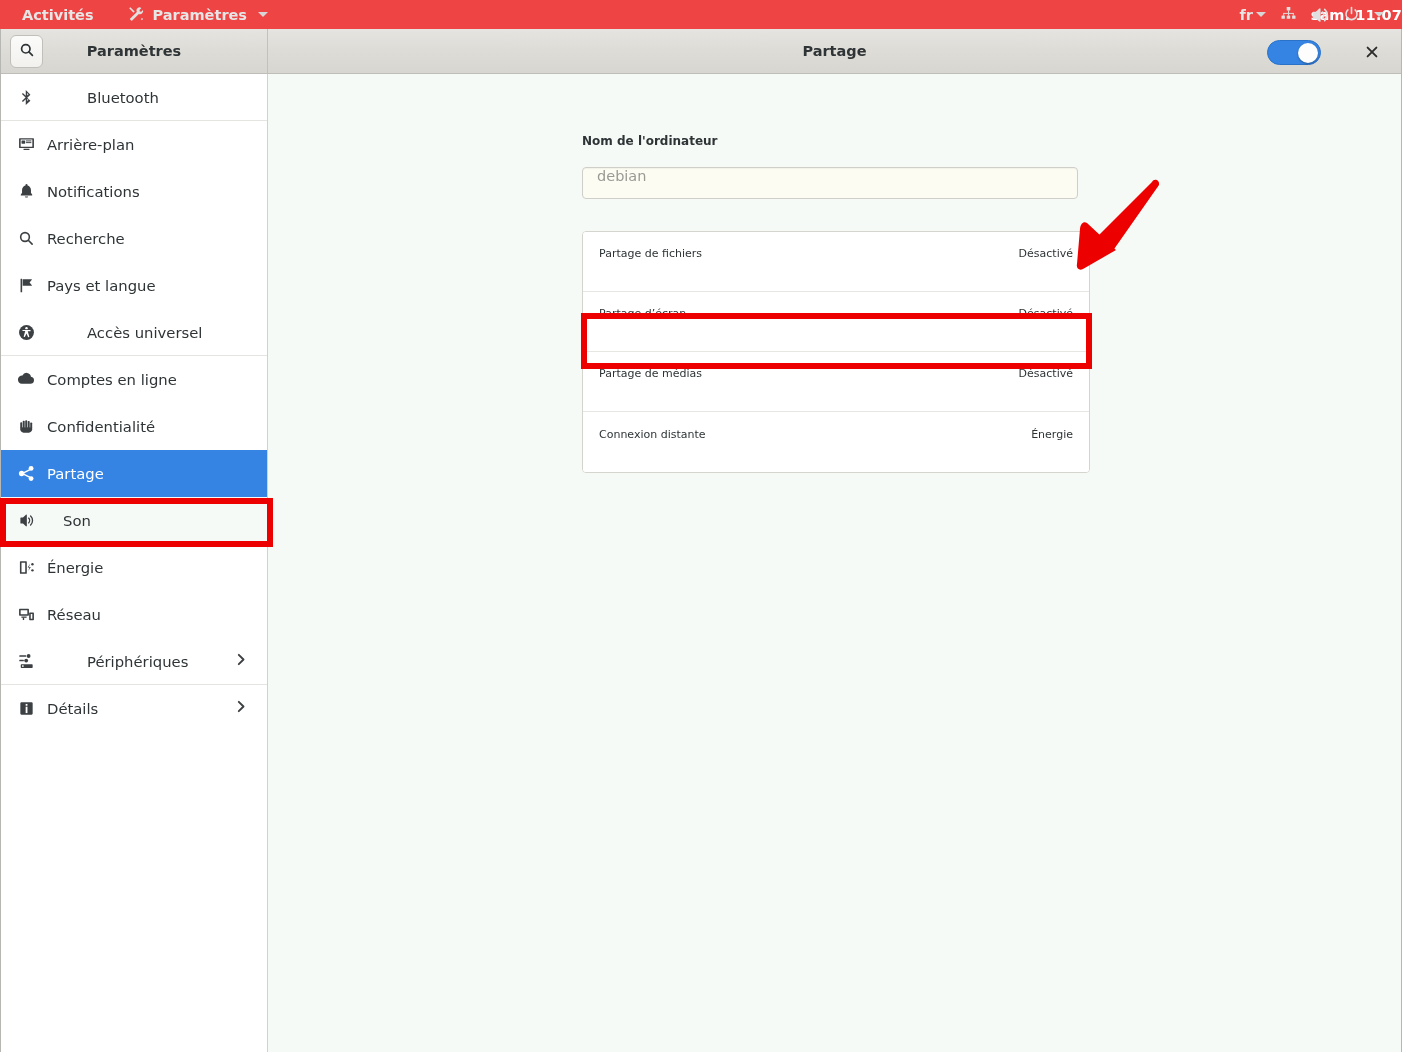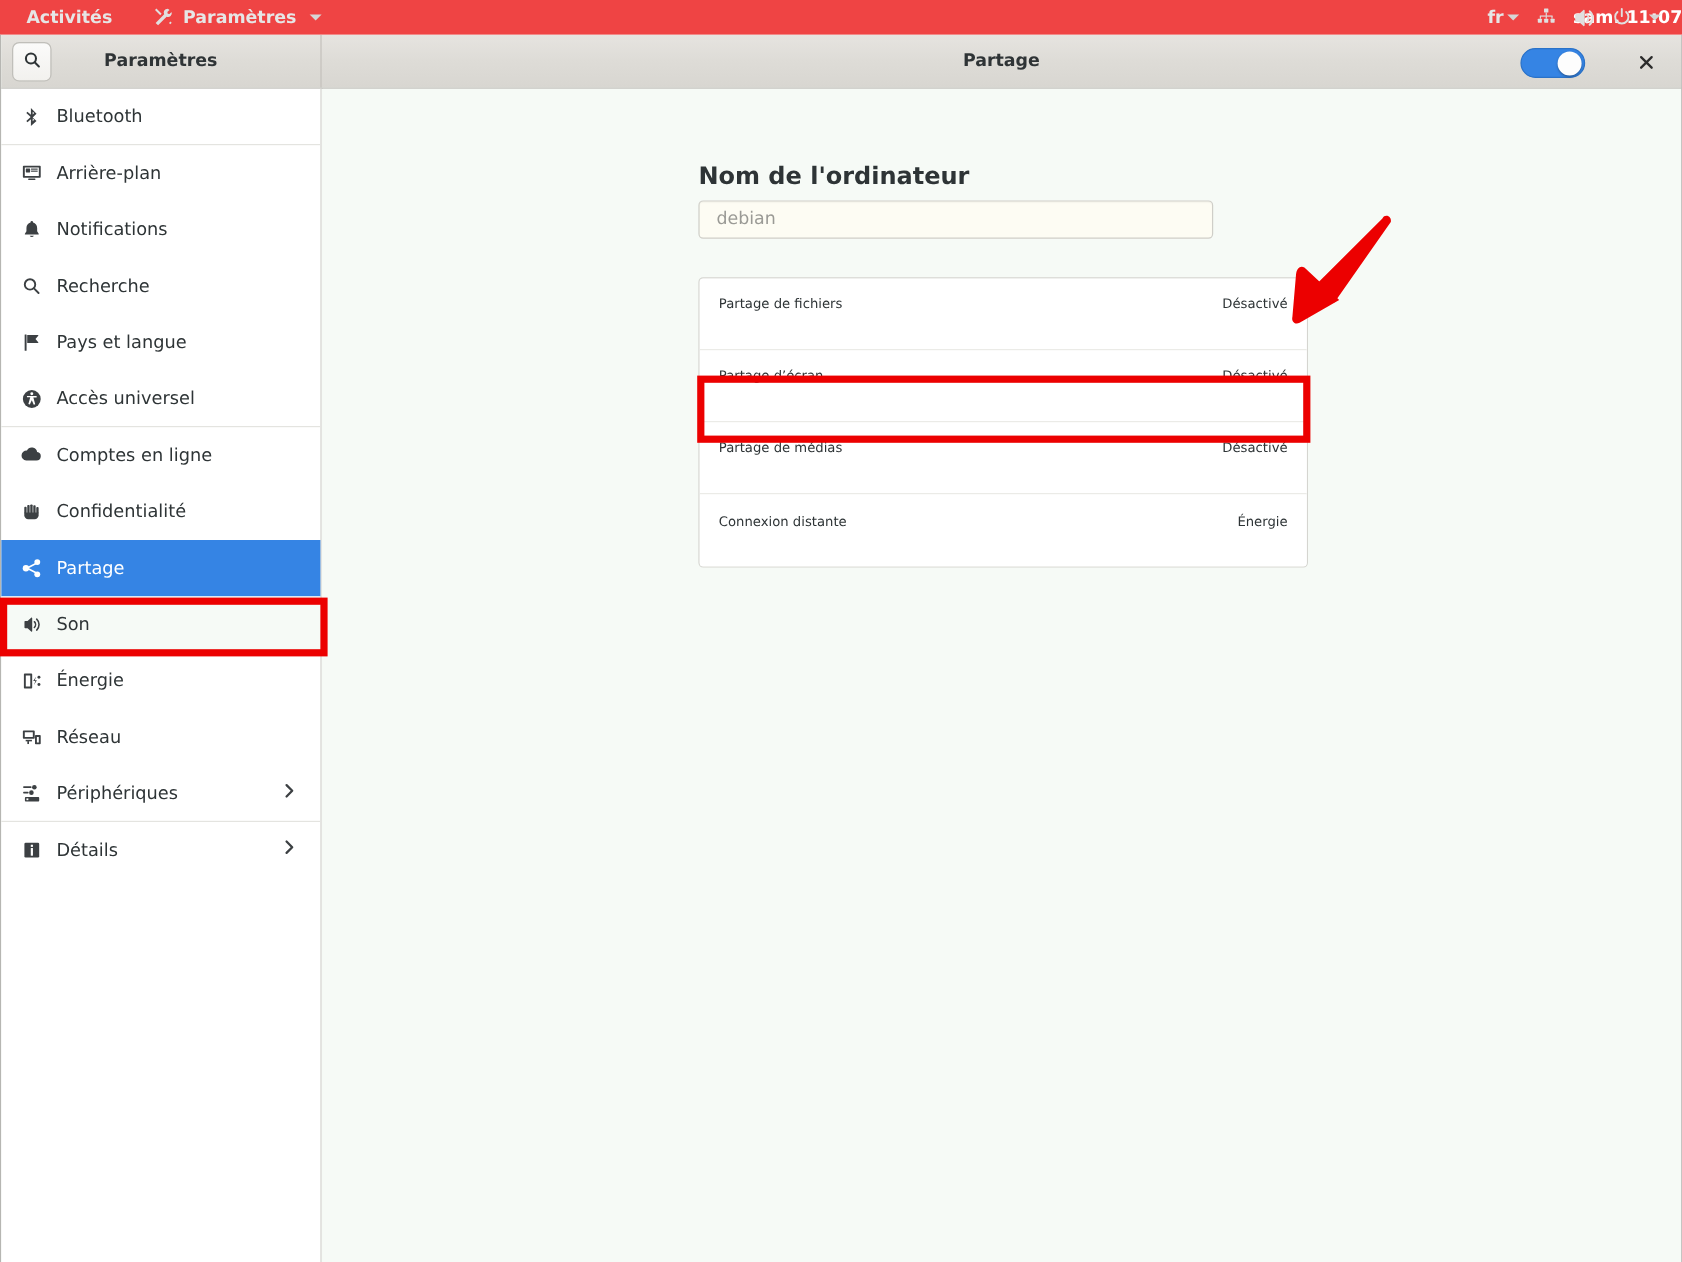--- a/index.html
+++ b/index.html
@@ -93,35 +93,35 @@
   }
   .side-row {
     position: relative; height: 47px;
     display: flex; align-items: center; padding-left: 12px;
     font-size: 14.8px; color: #2e3436;
     border-bottom: 1px solid transparent;
   }
   .side-row .si { width: 26px; display: flex; align-items: center; justify-content: center; flex: none; }
   .side-row .slabel { margin-left: 8px; }
   .side-row .chev { position: absolute; right: 18px; top: 50%; transform: translateY(-50%); }
-  .side-row.sep { border-bottom: 1px solid #e4e4e0; }
-  .side-row.hover { background: #f6faf6; }
+  .side-row.sep { border-bottom: 1px solid #e4e4e0; gap: 40px; }
+  .side-row.hover { background: #f6faf6; gap: 16px; }
   .side-row.selected { background: #3584e4; color: #ffffff; }
   .side-row.selected .si svg { fill: #ffffff; }
 
   
   .content { position: absolute; left: 268px; top: 45px; right: 0; bottom: 0; background: #f6faf6; }
   .c-label {
     position: absolute; left: 313px; top: 60px;
-    font-size: 20px; font-weight: 700; color: #2e3436;
+    font-size: 12px; font-weight: 700; color: #2e3436;
   }
   .entry {
-    position: absolute; left: 313px; top: 93px; width: 429px; height: 32px;
+    position: absolute; left: 313px; top: 93px; width: 496px; height: 32px;
     background: #fdfcf3; border: 1px solid #cfcec8; border-radius: 4px;
-    display: flex; align-items: center; padding: 0 14px;
+    display: flex; align-items: flex-start; padding: 0 14px;
     font-size: 14.5px; color: #9a9a95;
     box-shadow: inset 0 1px 1px rgba(0,0,0,.04);
   }
   .listbox {
     position: absolute; left: 313px; top: 157px; width: 508px;
     background: #ffffff; border: 1px solid #d5d5d0; border-radius: 4px;
     overflow: hidden;
   }
   .lrow {
     height: 60px; display: flex; align-items: center;

